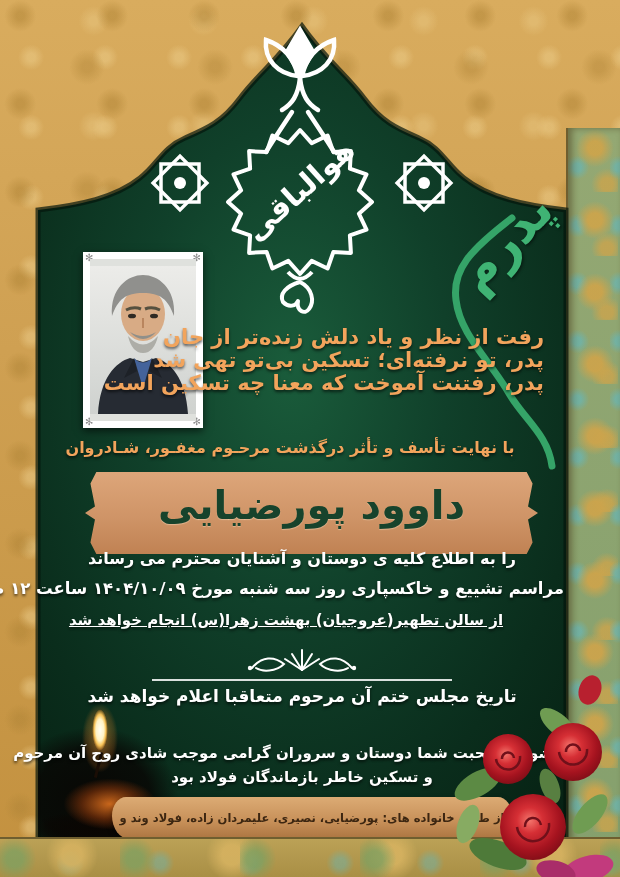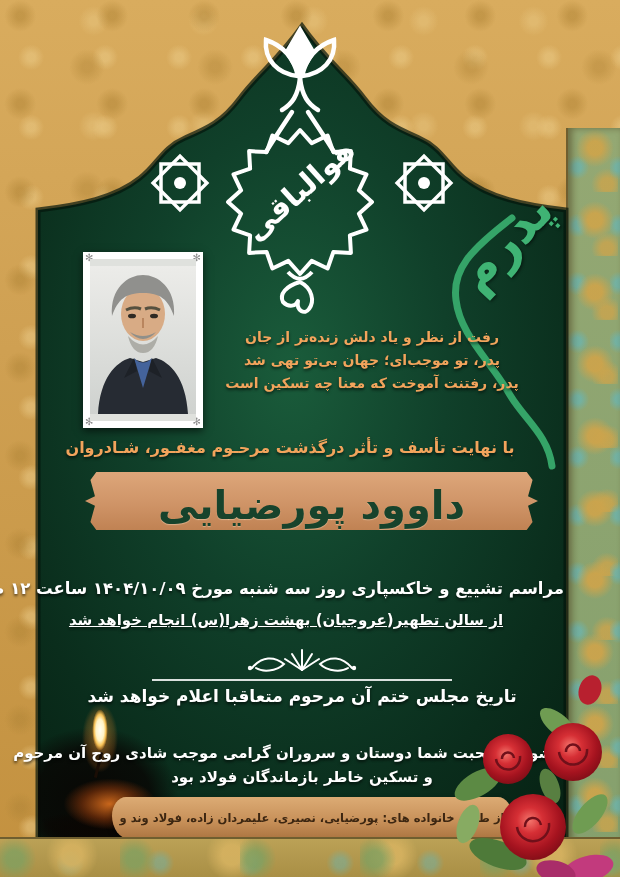--- a/index.html
+++ b/index.html
@@ -45,24 +45,24 @@
       linear-gradient(180deg,#bba156 0%,#a98f45 100%);
     background-size:120px 40px,160px 40px,90px 40px,100% 100%;
     border-top:2px solid #6f5e2f;
   }
   .arch-svg{position:absolute;inset:0;}
   .overlay-svg{position:absolute;inset:0;pointer-events:none;}
   
   .fa{direction:rtl;unicode-bidi:embed;text-align:center;position:absolute;white-space:nowrap;}
   .orange{color:#f2a45c;font-weight:bold;text-shadow:0 2px 3px rgba(0,0,0,.6);}
   .white{color:#ffffff;font-weight:bold;text-shadow:0 2px 3px rgba(0,0,0,.65);}
-  .poem{left:192px;top:326px;width:360px;font-size:14px;line-height:23px;}
+  .poem{left:184px;top:326px;width:360px;font-size:21px;line-height:23px;}
   .intro{left:50px;top:438px;width:480px;font-size:16px;}
   .name-banner{
-    position:absolute;left:85px;top:472px;width:453px;height:58px;
+    position:absolute;left:85px;top:472px;width:453px;height:82px;
     background:linear-gradient(180deg,#dda67a 0%,#cf9467 55%,#c08253 100%);
     clip-path:polygon(2.5% 0%,97.5% 0%,98.8% 14%,97.8% 42%,100% 50%,97.8% 58%,98.8% 86%,97.5% 100%,2.5% 100%,1.2% 86%,2.2% 58%,0% 50%,2.2% 42%,1.2% 14%);
   }
   .name-banner .name{
     position:absolute;inset:0;line-height:66px;font-size:40px;font-weight:bold;
     color:#17432c;text-align:center;direction:rtl;text-shadow:0 1px 1px rgba(255,235,210,.4);
   }
   .notify{left:62px;top:549px;width:480px;font-size:16px;}
   .ceremony1{left:40px;top:579px;width:524px;font-size:16.5px;}
   .ceremony2{left:24px;top:611px;width:524px;font-size:15px;text-decoration:underline;}
@@ -211,30 +211,31 @@
         <ellipse cx="64" cy="50" rx="4" ry="2.3" fill="#2e2a24"></ellipse>
         <path d="M53,52 l0,10" stroke="#b9855e" stroke-width="2" fill="none"></path>
         <path d="M40,66 q13,8 26,0 q-6,7 -13,7 q-7,0 -13,-7 Z" fill="#8f8f8a"></path>
         <path d="M38,70 q15,17 30,0 q-4,17 -15,17 q-11,0 -15,-17 Z" fill="#a7a7a1" opacity=".9"></path>
       </svg>
     </div>
   </div>
 
   <div class="fa poem orange">
     <div>رفت از نظر و یاد دلش زنده‌تر از جان</div>
-    <div>پدر، تو موجب‌ای؛ جهان بی‌تو تهی شد</div>
+    <div>پدر، تو نرفته‌ای؛ تسکین بی‌تو تهی شد</div>
     <div>پدر، رفتنت آموخت که معنا چه تسکین است</div>
   </div>
 
   <div class="fa intro orange">با نهایت تأسف و تأثر درگذشت مرحـوم مغفـور، شـادروان</div>
 
   <div class="name-banner">
     <div class="name">داوود پورضیایی</div>
   </div>
 
+  <div class="fa notify white">را به اطلاع کلیه ی دوستان و آشنایان محترم می رساند</div>
   <div class="fa ceremony1 white">مراسم تشییع و خاکسپاری روز سه شنبه مورخ ۱۴۰۴/۱۰/۰۹ ساعت ۱۲ ظهر</div>
   <div class="fa ceremony2 white">از سالن تطهیر(عروجیان) بهشت زهرا(س) انجام خواهد شد</div>
 
   <svg class="flourish" width="120" height="32" viewBox="0 0 120 32">
     <g stroke="#ffffff" stroke-width="2" fill="none" stroke-linecap="round">
       <path d="M60,26 L60,6"></path>
         <path d="M60,26 L50,10"></path>
         <path d="M60,26 L70,10"></path>
       <path d="M60,26 L43,15"></path>
         <path d="M60,26 L77,15"></path>

